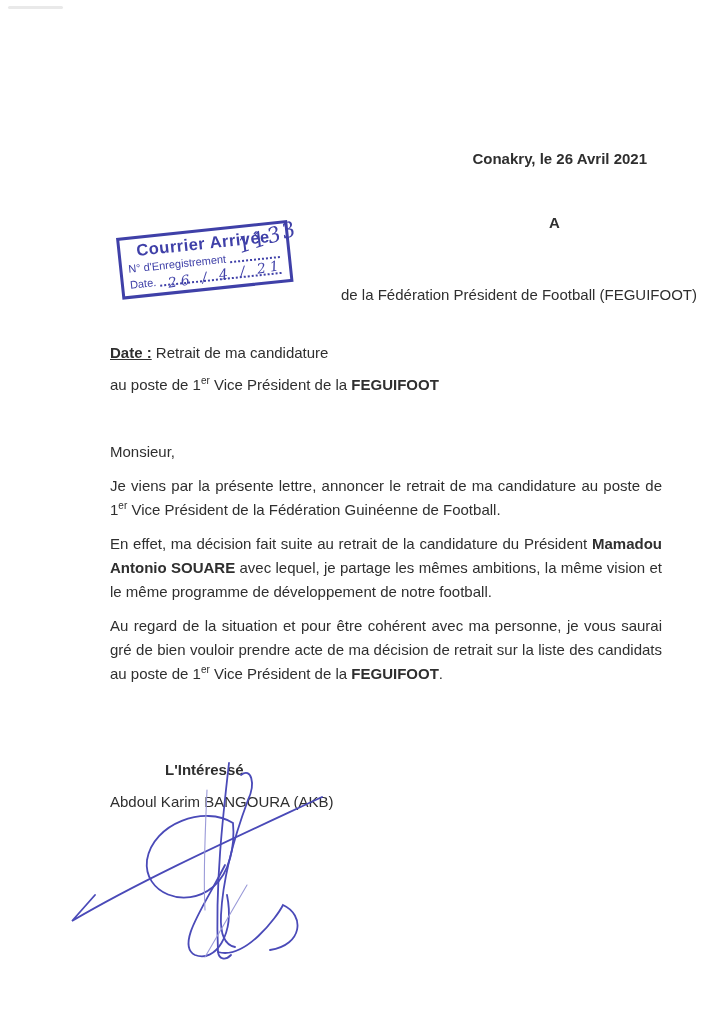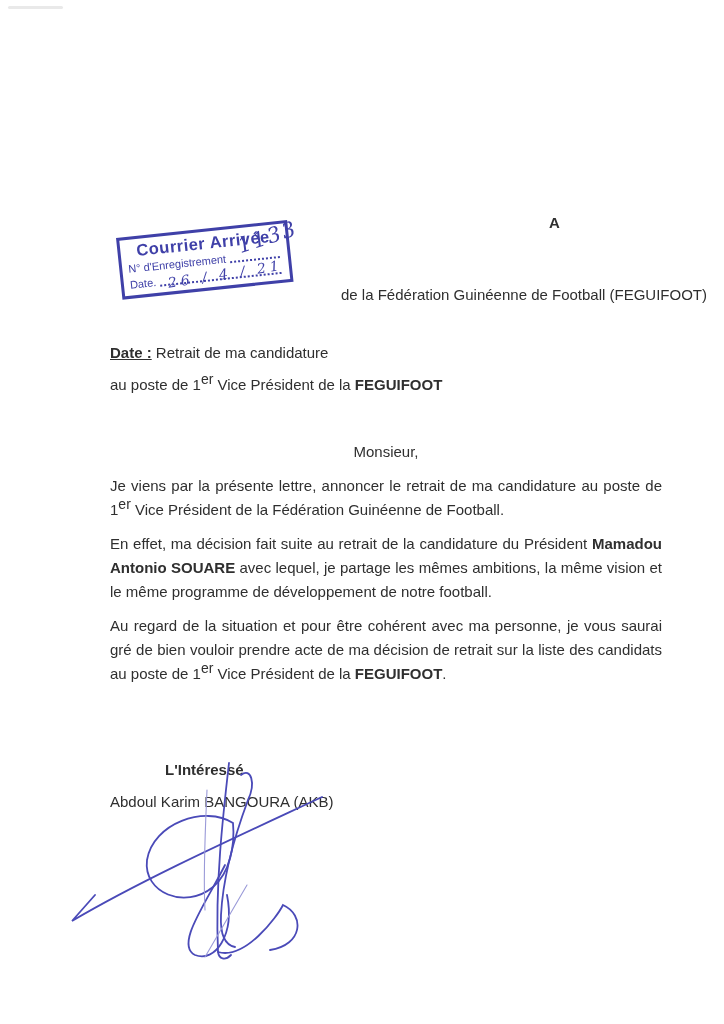--- a/index.html
+++ b/index.html
@@ -7,21 +7,21 @@
     position:relative;
     width:724px;height:1024px;
     background:#ffffff;
     font-family:"Liberation Sans","DejaVu Sans",sans-serif;
     color:#2f2f2f;
     overflow:hidden;
   }
   .abs{position:absolute;}
   .b{font-weight:bold;}
   .u{text-decoration:underline;}
-  sup{font-size:14px;line-height:0;vertical-align:super;}
+  sup{font-size:10px;line-height:0;vertical-align:super;}
   .scan-streak{top:6px;left:8px;width:55px;height:3px;background:#e9e9e9;border-radius:2px;}
 
   .date-line{top:150px;right:77px;font-size:15px;font-weight:bold;}
 
   .addr-a{top:214px;left:549px;font-size:15px;font-weight:bold;}
   .addr-1{top:251px;left:363px;font-size:15px;}
   .addr-2{top:286px;left:341px;font-size:15px;}
 
   
   .stamp{
@@ -45,36 +45,37 @@
     position:absolute;left:44px;top:36px;
     font-family:"DejaVu Serif",serif;font-style:italic;
     font-size:14px;transform:rotate(-3deg);letter-spacing:4px;white-space:nowrap;
   }
 
   .subject-l1{top:344px;left:110px;font-size:15px;}
   .subject-l2{top:376px;left:110px;font-size:15px;}
 
   .body-block{top:440px;left:110px;width:552px;font-size:15px;line-height:24px;}
   .body-block p{margin:0 0 10px 0;text-align:justify;}
-  .body-block p.no-just{text-align:center;}
+  .body-block p.no-just{text-align:left;}
 
   .sig-role{top:761px;left:165px;font-size:15px;font-weight:bold;}
   .sig-name{top:793px;left:110px;font-size:15px;font-weight:normal;}
   .sig-svg{top:745px;left:55px;width:280px;height:235px;}
 </style>
 </head>
 <body>
 
 <div class="page">
 
   <div class="abs scan-streak"></div>
 
+  <div class="abs date-line">Conakry, le 26 Avril 2021</div>
 
   <div class="abs addr-a">A</div>
-  <div class="abs addr-2">de la Fédération Guinéenne de Football (FEGUIFOOT)</div>
+  <div class="abs addr-2">de la Fédération Président de Football (FEGUIFOOT)</div>
 
   <div class="abs stamp" style="color: rgb(63, 64, 168);">
     <div class="stamp-title">Courrier Arrivée</div>
     <div class="stamp-row">
       <span>N° d'Enregistrement</span>
       <span class="stamp-fill"></span>
     </div>
     <div class="stamp-row">
       <span>Date.</span>
       <span class="stamp-fill"></span>

